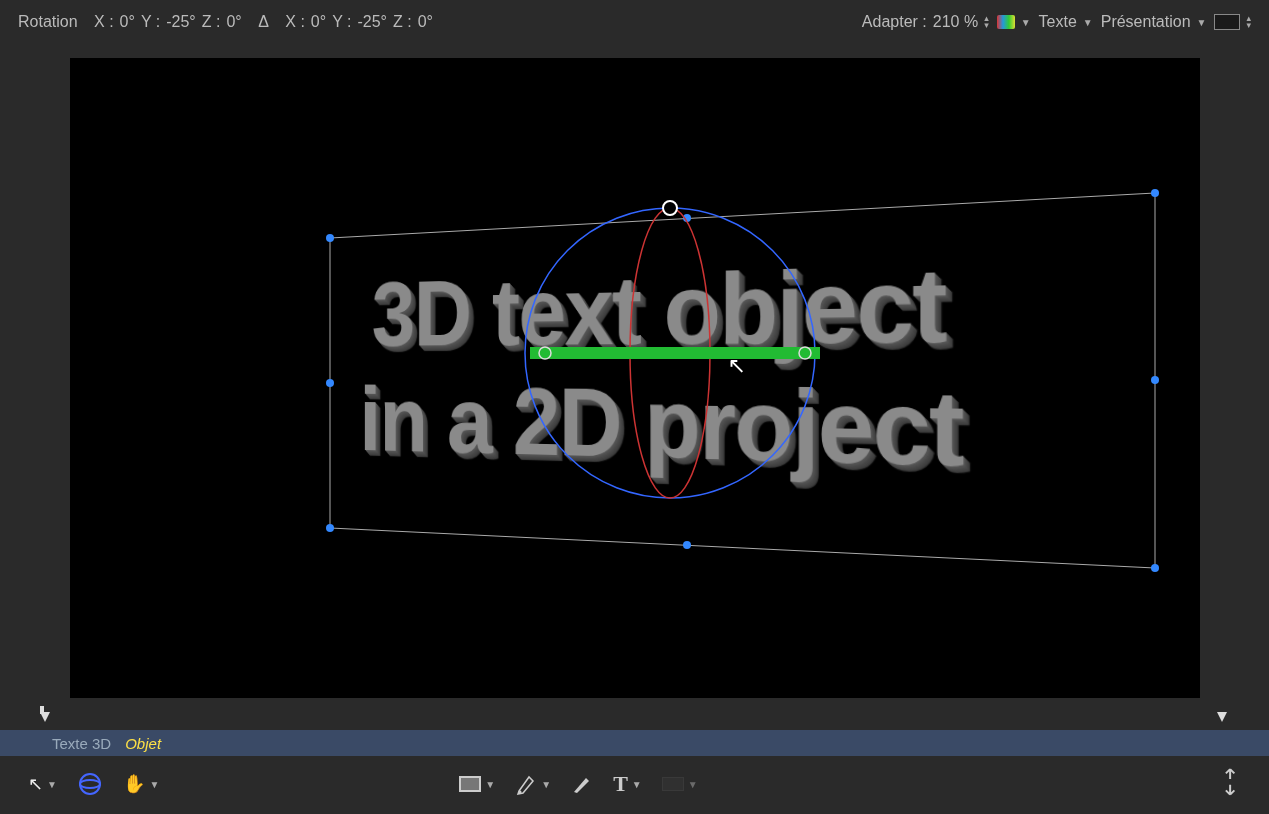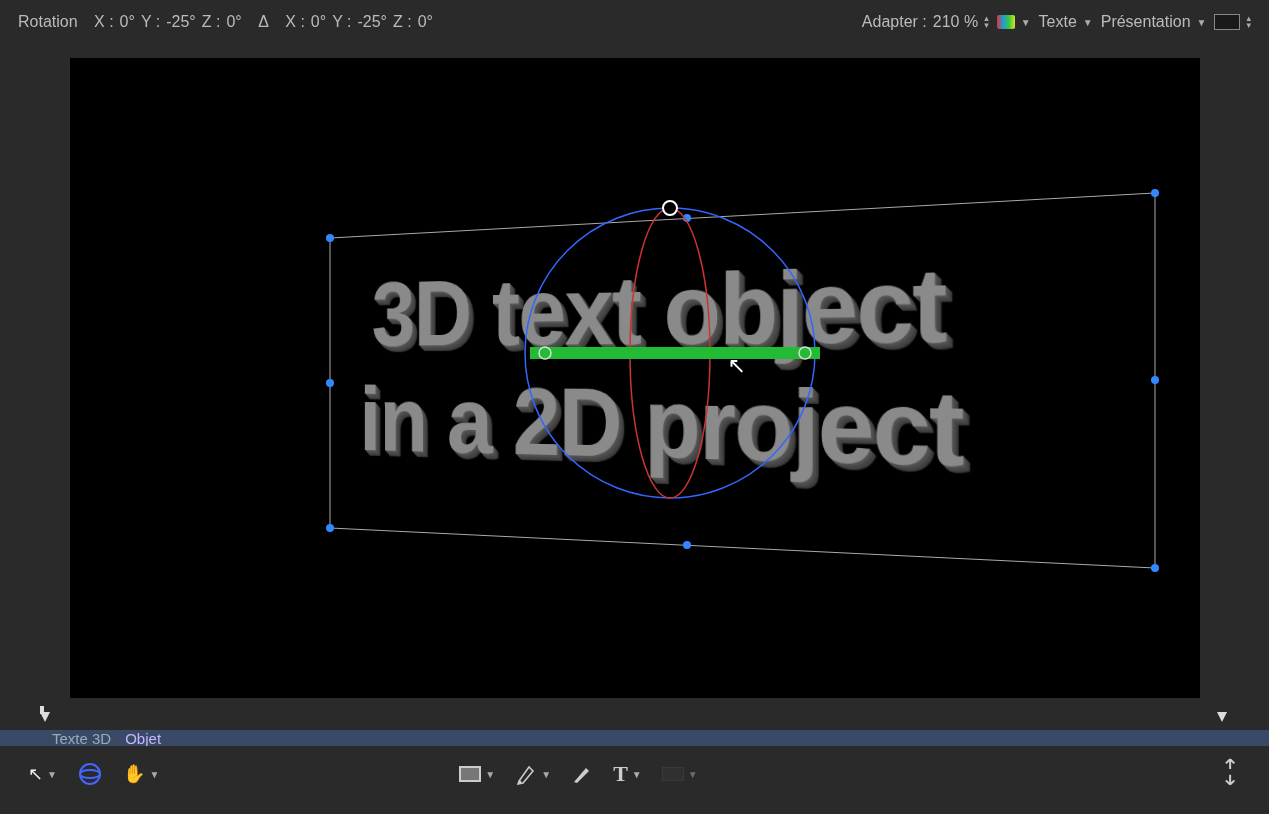--- a/index.html
+++ b/index.html
@@ -131,31 +131,31 @@
   }
   .playhead-right {
     position: absolute;
     right: 42px; top: 0;
     width: 0; height: 0;
     border-left: 5px solid transparent;
     border-right: 5px solid transparent;
     border-top: 10px solid #ddd;
   }
   .tab-strip {
-    height: 16px;
+    height: 26px;
     background: #3a4a66;
     display: flex;
     align-items: center;
     padding-left: 52px;
     gap: 14px;
     font-size: 15px;
     color: #9ab;
   }
   .tab-strip .tab { cursor: pointer; }
-  .tab-strip .inactive { color: #c4b5fd; }
+  .tab-strip .inactive { color: #fde047; font-style: italic; }
 
   
   .bottom-toolbar {
     height: 56px;
     background: #2a2a2a;
     display: flex;
     align-items: center;
     padding: 0 28px;
     gap: 20px;
     color: #ccc;

